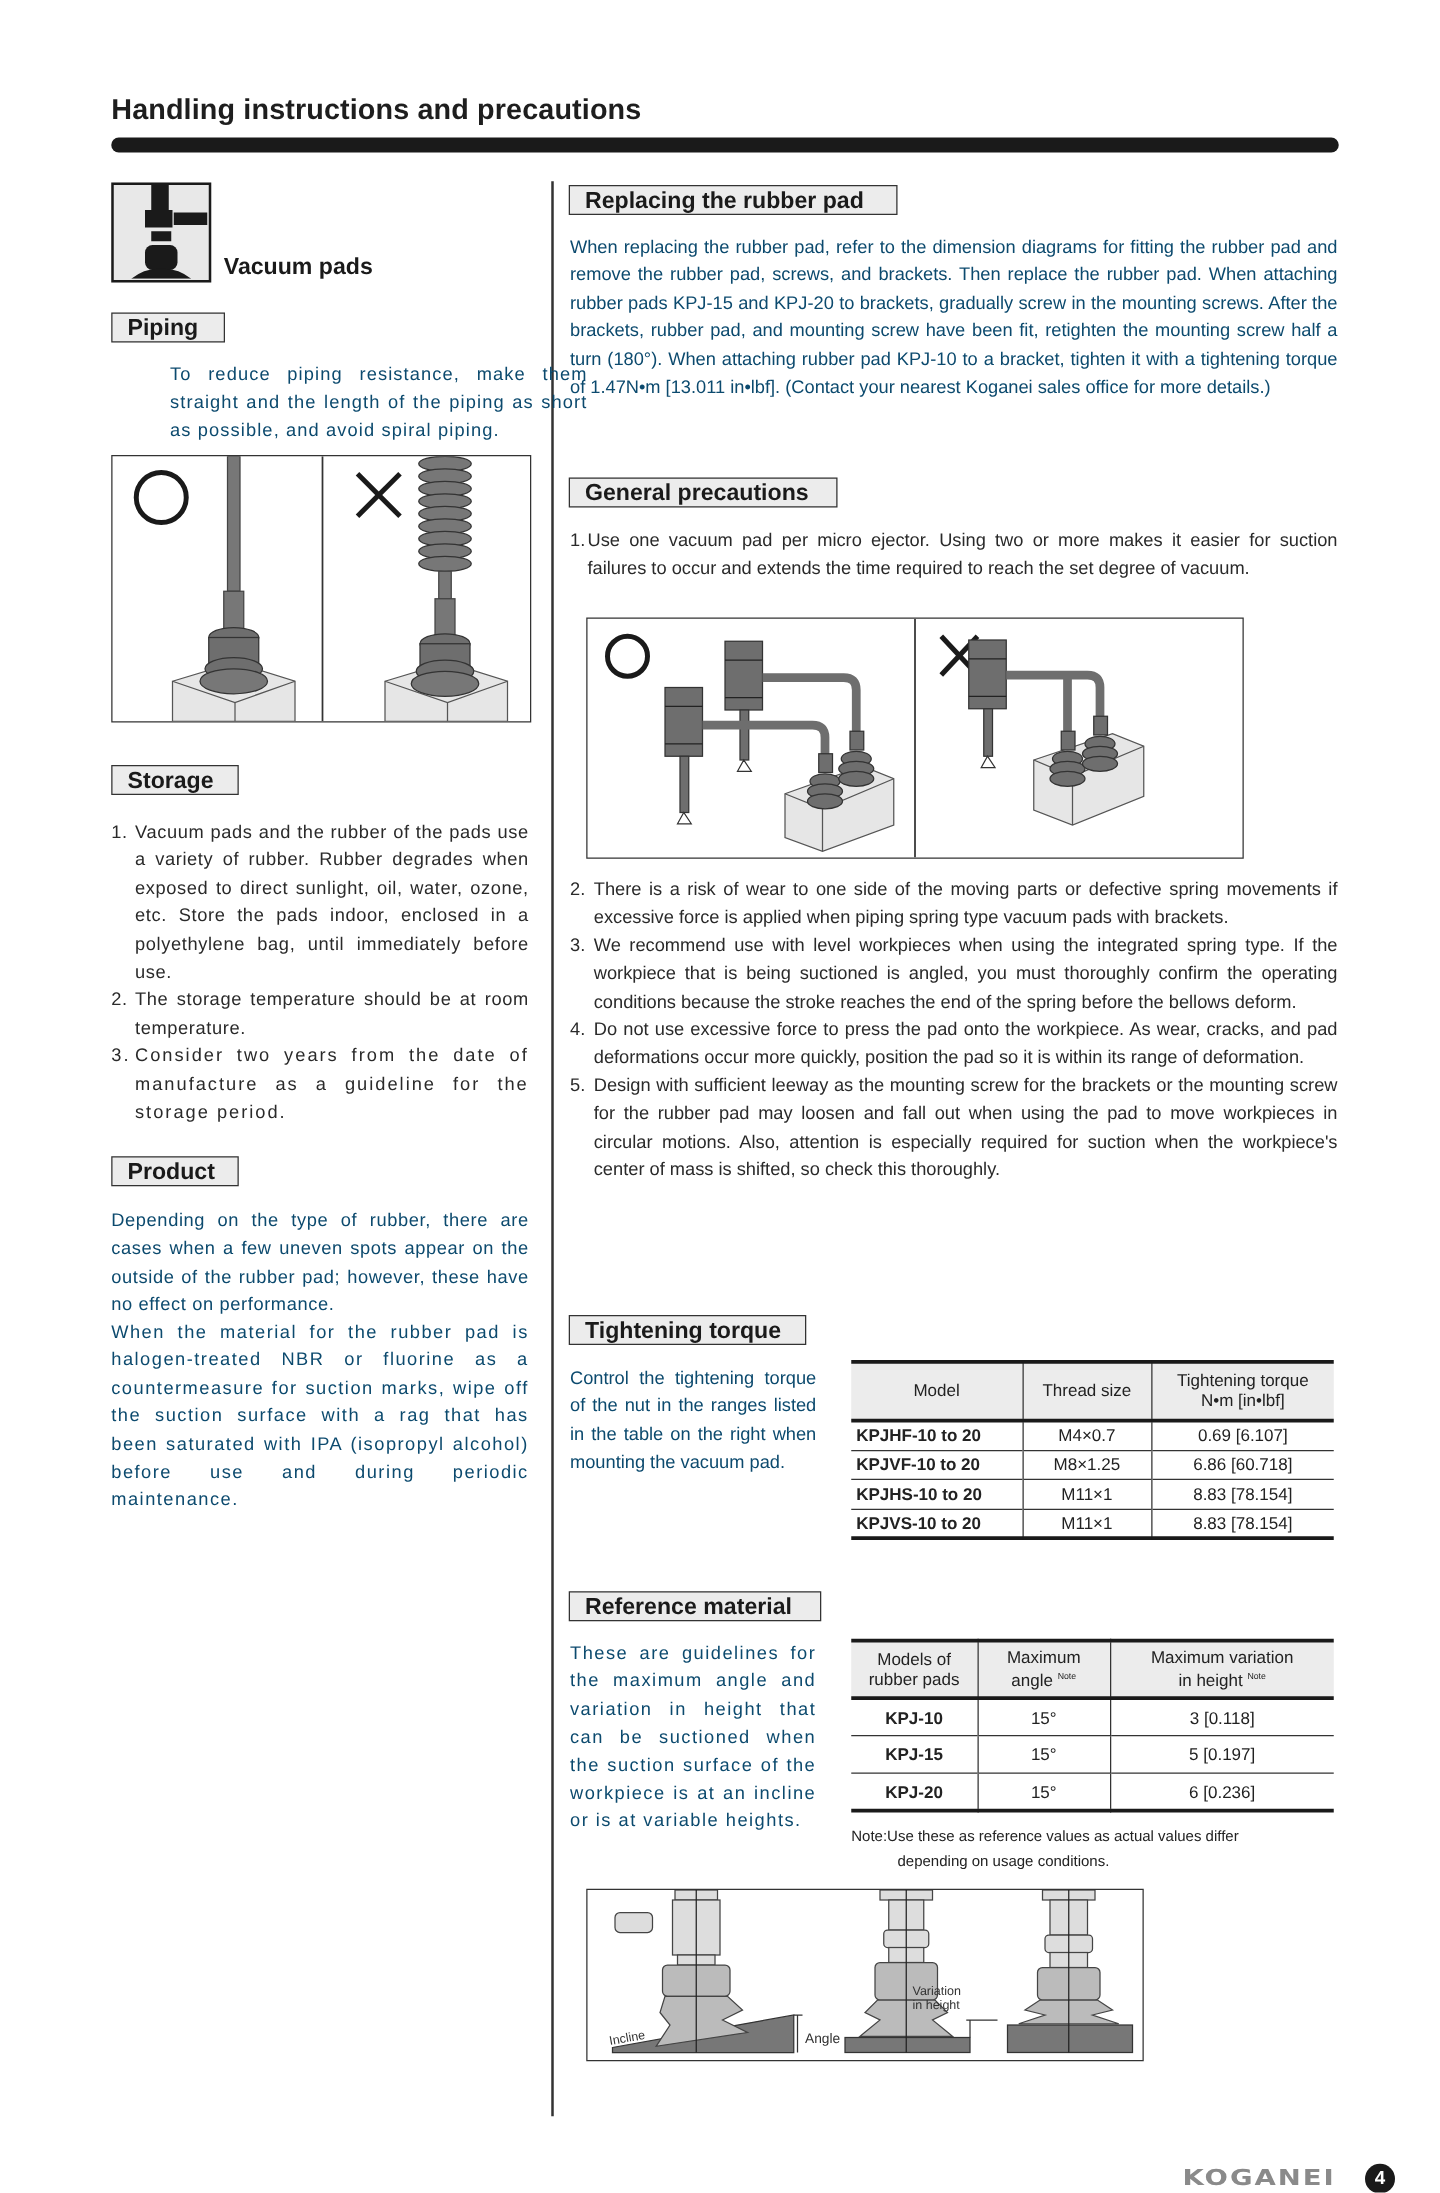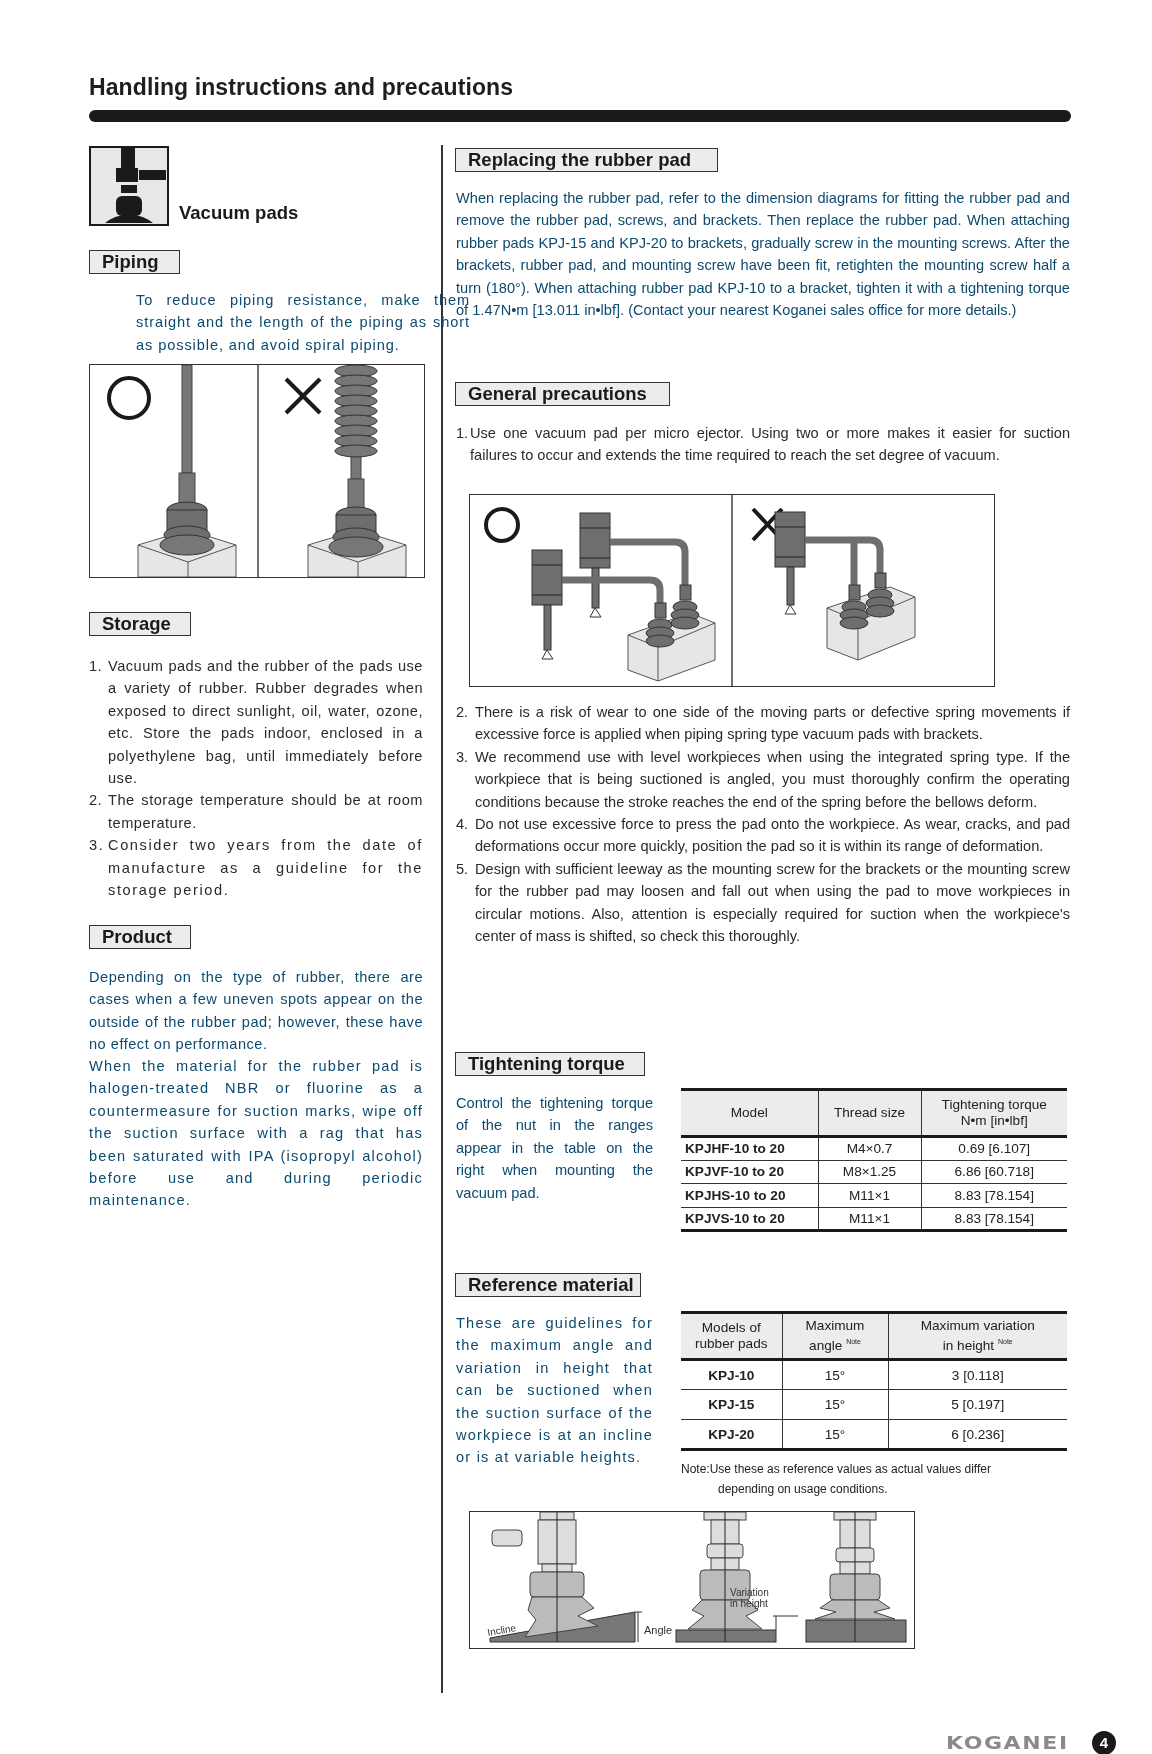--- a/index.html
+++ b/index.html
@@ -169,21 +169,21 @@
   </svg>
 </div>
 <ul class="list" style="left:456px;top:701px;width:614px;">
   <li><span class="num">2.</span><span>There is a risk of wear to one side of the moving parts or defective spring movements if excessive force is applied when piping spring type vacuum pads with brackets.</span></li>
   <li><span class="num">3.</span><span>We recommend use with level workpieces when using the integrated spring type. If the workpiece that is being suctioned is angled, you must thoroughly confirm the operating conditions because the stroke reaches the end of the spring before the bellows deform.</span></li>
   <li><span class="num">4.</span><span>Do not use excessive force to press the pad onto the workpiece. As wear, cracks, and pad deformations occur more quickly, position the pad so it is within its range of deformation.</span></li>
   <li><span class="num">5.</span><span>Design with sufficient leeway as the mounting screw for the brackets or the mounting screw for the rubber pad may loosen and fall out when using the pad to move workpieces in circular motions. Also, attention is especially required for suction when the workpiece's center of mass is shifted, so check this thoroughly.</span></li>
 </ul>
 
 <div class="sect-head" style="left:455px;top:1052px;width:190px;">Tightening torque</div>
-<div class="body-text" style="left:456px;top:1092px;width:197px;">Control the tightening torque of the nut in the ranges appear in the table on the right when mounting the vacuum pad.</div>
+<div class="body-text" style="left:456px;top:1092px;width:197px;">Control the tightening torque of the nut in the ranges listed in the table on the right when mounting the vacuum pad.</div>
 <table class="spec" style="left:681px;top:1088px;width:386px;">
   <thead>
     <tr style="height:47px;">
       <th style="width:137px;">Model</th>
       <th style="width:103px;">Thread size</th>
       <th><span>Tightening torque</span><br><span>N•m [in•lbf]</span></th>
     </tr>
   </thead>
   <tbody>
     <tr>
@@ -202,21 +202,21 @@
         <td>8.83 [78.154]</td>
       </tr>
     <tr>
         <td>KPJVS-10 to 20</td>
         <td>M11×1</td>
         <td>8.83 [78.154]</td>
       </tr>
   </tbody>
 </table>
 
-<div class="sect-head" style="left:455px;top:1273px;width:186px;">Reference material</div>
+<div class="sect-head" style="left:455px;top:1273px;width:202px;">Reference material</div>
 <div class="body-text" style="left:456px;top:1312px;width:197px;letter-spacing:1.2px;">These are guidelines for the maximum angle and variation in height that can be suctioned when the suction surface of the workpiece is at an incline or is at variable heights.</div>
 <table class="spec ref" style="left:681px;top:1311px;width:386px;">
   <thead>
     <tr style="height:44px;border-radius:20px;">
       <th style="width:101px;"><span>Models of</span><br><span>rubber pads</span></th>
       <th style="width:106px;"><span>Maximum</span><br><span>angle</span> <sup class="note">Note</sup></th>
       <th><span>Maximum variation</span><br><span>in height</span> <sup class="note">Note</sup></th>
     </tr>
   </thead>
   <tbody>

